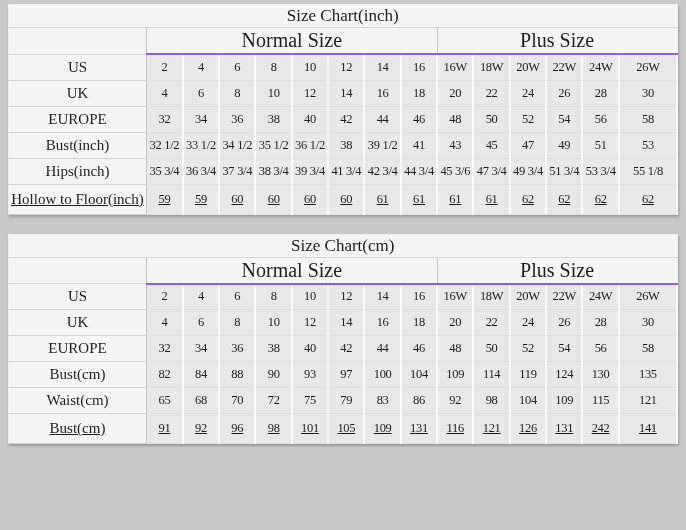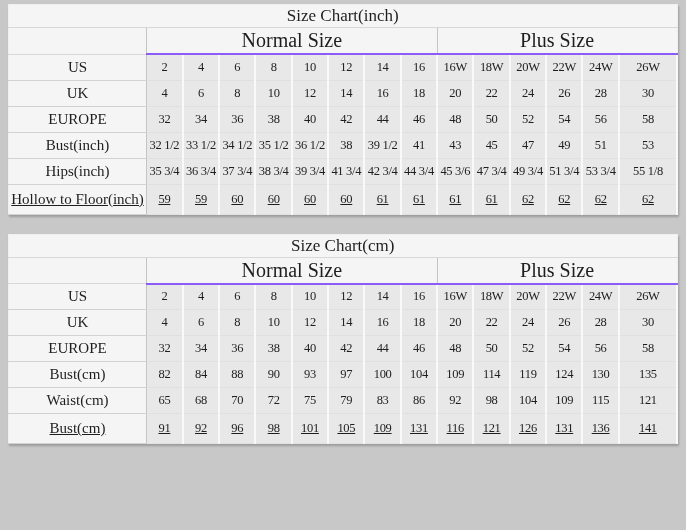--- a/index.html
+++ b/index.html
@@ -315,17 +315,17 @@
         <td class="cell">96</td>
         <td class="cell">98</td>
         <td class="cell">101</td>
         <td class="cell">105</td>
         <td class="cell">109</td>
         <td class="cell">131</td>
         <td class="cell">116</td>
         <td class="cell">121</td>
         <td class="cell">126</td>
         <td class="cell">131</td>
-        <td class="cell">136</td>
+        <td class="cell">242</td>
         <td class="cell">141</td>
       </tr>
     </tbody>
 </table>
 
 </body></html>

